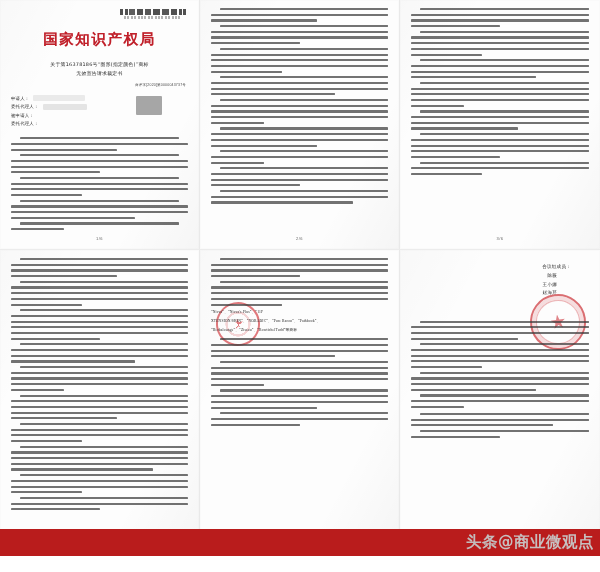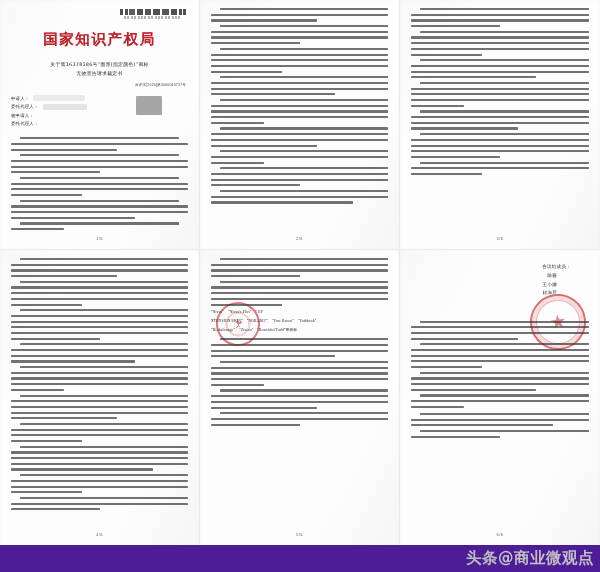--- a/index.html
+++ b/index.html
@@ -285,24 +285,24 @@
     position: absolute;
     left: 0; top: 0; right: 0; bottom: 0;
     border-radius: 50%;
     background:
       radial-gradient(circle at 50% 50%, transparent 0 58%, rgba(201,37,43,0.22) 59% 72%, transparent 73%);
   }
 
   
   .watermark-bar {
     position: absolute;
-    left: 0; bottom: 0;
+    left: 0; bottom: 16px;
     width: 600px;
     height: 27px;
-    background: #4c1d95;
+    background: #b91c1c;
   }
   .watermark {
     position: absolute;
     right: 6px;
     bottom: 3px;
     font-size: 15.5px;
     font-weight: bold;
     color: #c8c8c8;
     letter-spacing: .5px;
     font-family: "DejaVu Sans", sans-serif;

